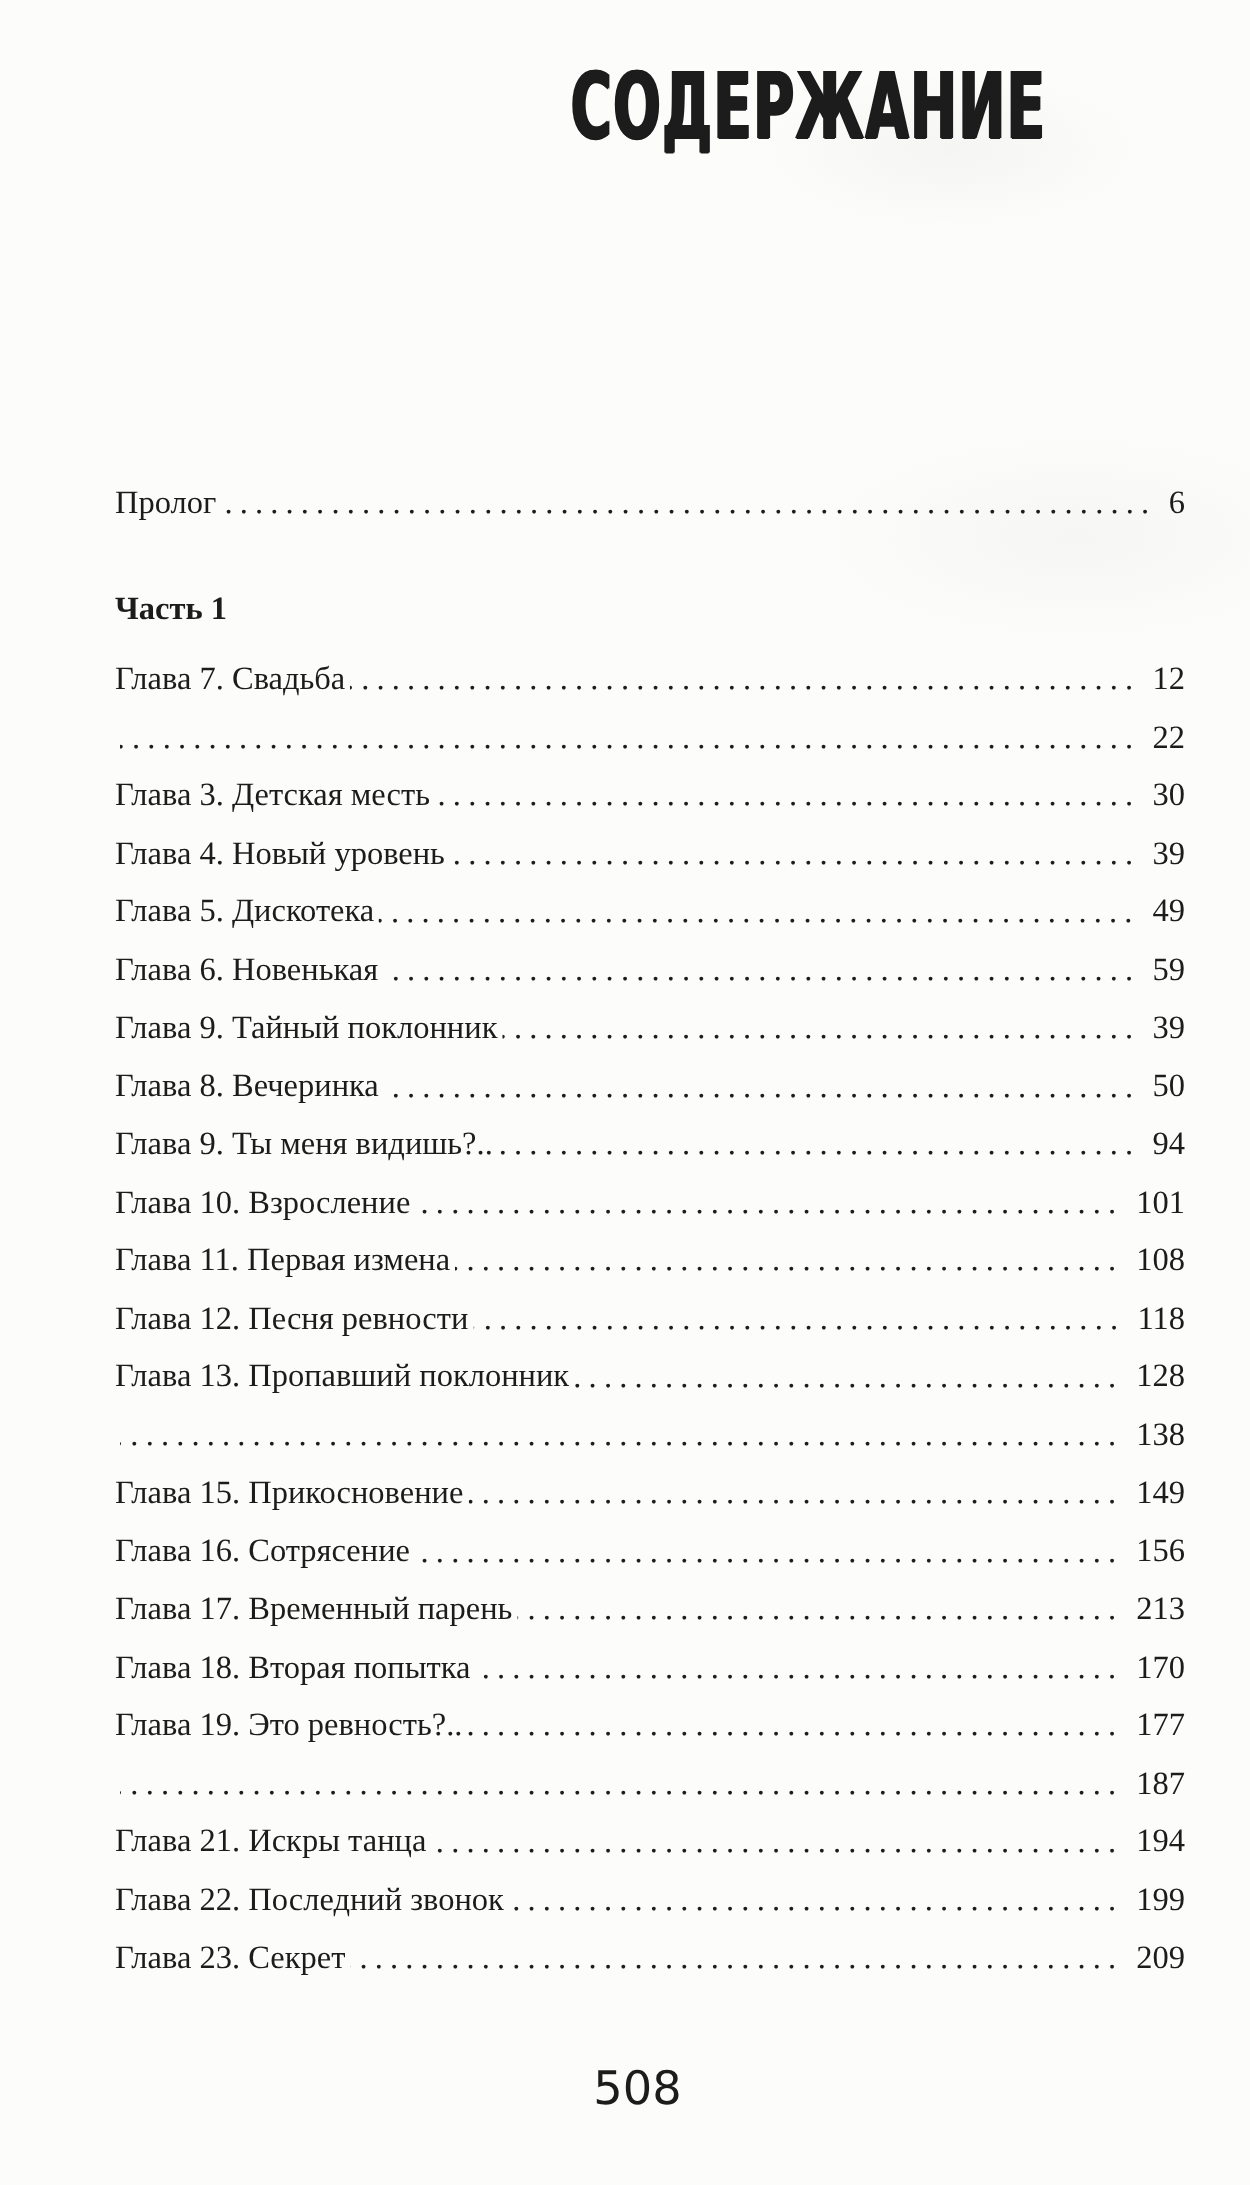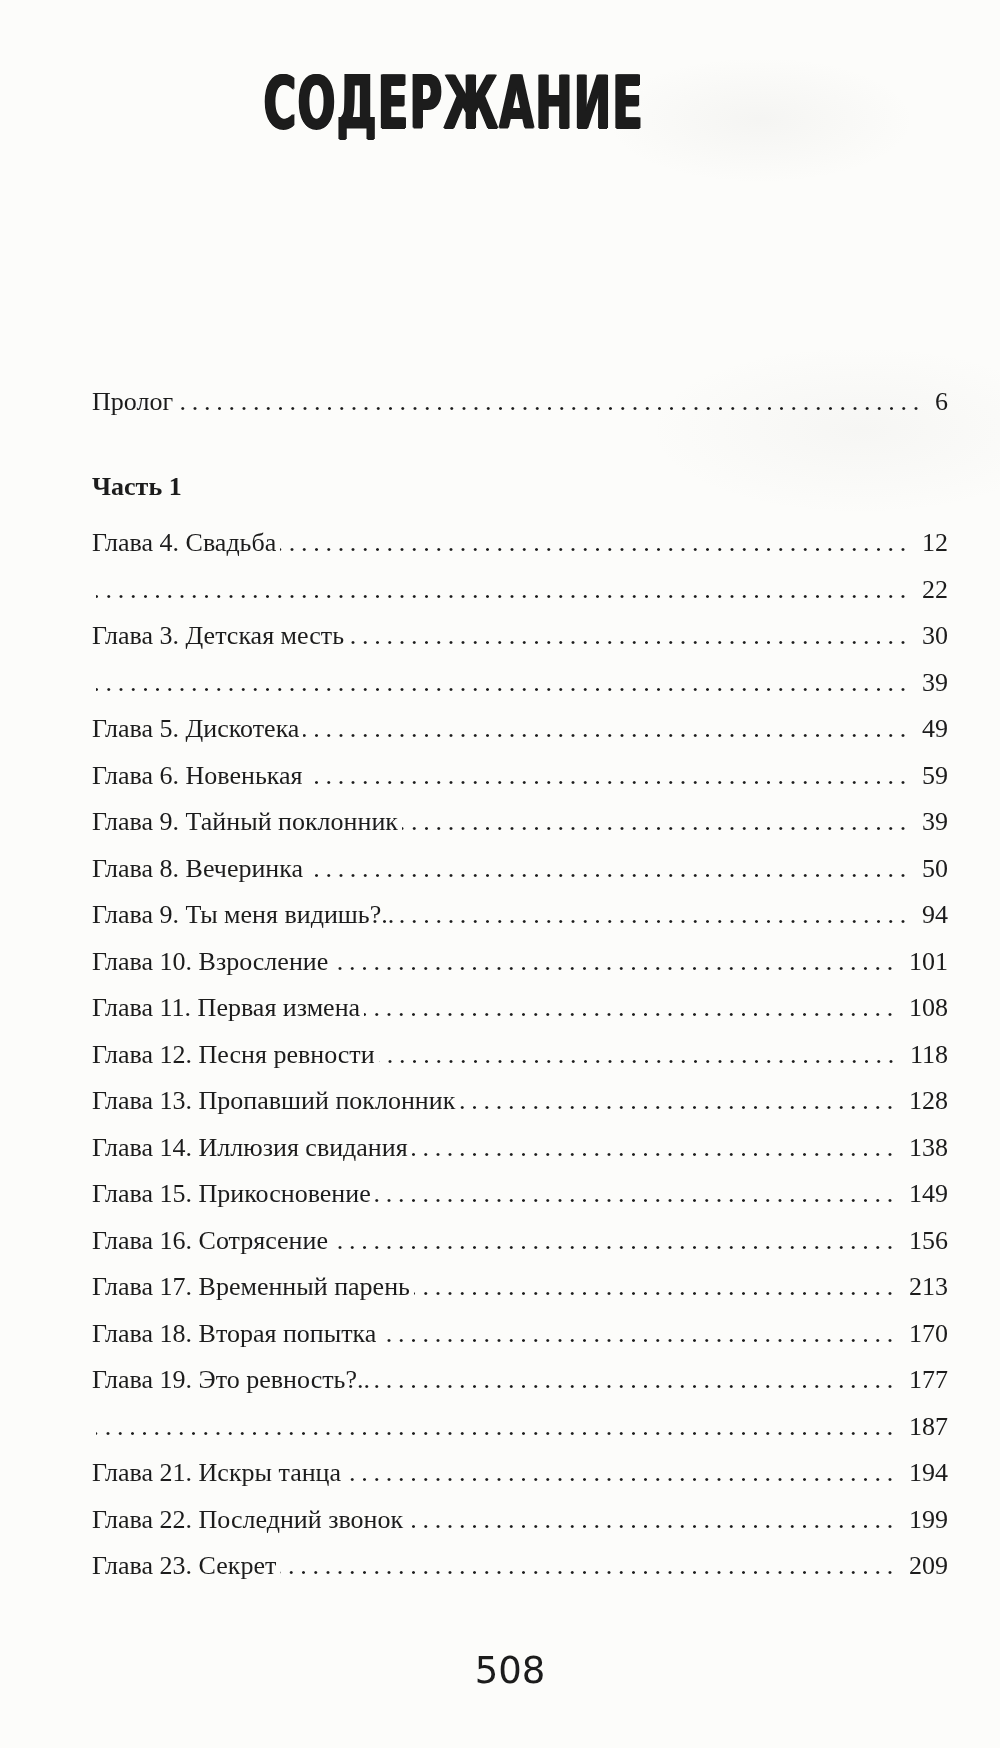--- a/index.html
+++ b/index.html
@@ -10,24 +10,24 @@
     background: #fcfcfa;
     background-image:
       radial-gradient(ellipse 220px 90px at 760px 120px, rgba(150,150,145,0.07), rgba(0,0,0,0) 70%),
       radial-gradient(ellipse 300px 120px at 860px 430px, rgba(150,150,145,0.06), rgba(0,0,0,0) 70%);
     color: #1c1c1c;
     font-family: "Liberation Serif", serif;
     overflow: hidden;
   }
   .title-wrap {
     position: absolute;
-    top: 66px; left: 0;
+    top: 48px; left: 0;
     width: 1000px;
     display: flex;
-    justify-content: center;
+    justify-content: flex-end;
   }
   .title {
     margin: 0;
     font-family: "DejaVu Sans", sans-serif;
     font-weight: bold;
     font-size: 72px;
     line-height: 1;
     letter-spacing: 2px;
     white-space: nowrap;
     display: inline-block;
@@ -90,34 +90,35 @@
   </div>
 
   <div class="toc">
       <div class="row">
         <span class="label">Пролог</span>
         <span class="dots">................................................................................</span>
         <span class="pagenum">6</span>
       </div>
       <div class="row heading">Часть 1</div>
       <div class="row">
-        <span class="label">Глава 4. Свадьба</span>
+        <span class="label">Глава 7. Свадьба</span>
         <span class="dots">................................................................................</span>
         <span class="pagenum">12</span>
       </div>
       <div class="row">
         <span class="dots">................................................................................</span>
         <span class="pagenum">22</span>
       </div>
       <div class="row">
         <span class="label">Глава 3. Детская месть</span>
         <span class="dots">................................................................................</span>
         <span class="pagenum">30</span>
       </div>
       <div class="row">
+        <span class="label">Глава 4. Новый уровень</span>
         <span class="dots">................................................................................</span>
         <span class="pagenum">39</span>
       </div>
       <div class="row">
         <span class="label">Глава 5. Дискотека</span>
         <span class="dots">................................................................................</span>
         <span class="pagenum">49</span>
       </div>
       <div class="row">
         <span class="label">Глава 6. Новенькая</span>
@@ -153,21 +154,20 @@
         <span class="label">Глава 12. Песня ревности</span>
         <span class="dots">................................................................................</span>
         <span class="pagenum">118</span>
       </div>
       <div class="row">
         <span class="label">Глава 13. Пропавший поклонник</span>
         <span class="dots">................................................................................</span>
         <span class="pagenum">128</span>
       </div>
       <div class="row">
-        <span class="label">Глава 14. Иллюзия свидания</span>
         <span class="dots">................................................................................</span>
         <span class="pagenum">138</span>
       </div>
       <div class="row">
         <span class="label">Глава 15. Прикосновение</span>
         <span class="dots">................................................................................</span>
         <span class="pagenum">149</span>
       </div>
       <div class="row">
         <span class="label">Глава 16. Сотрясение</span>

